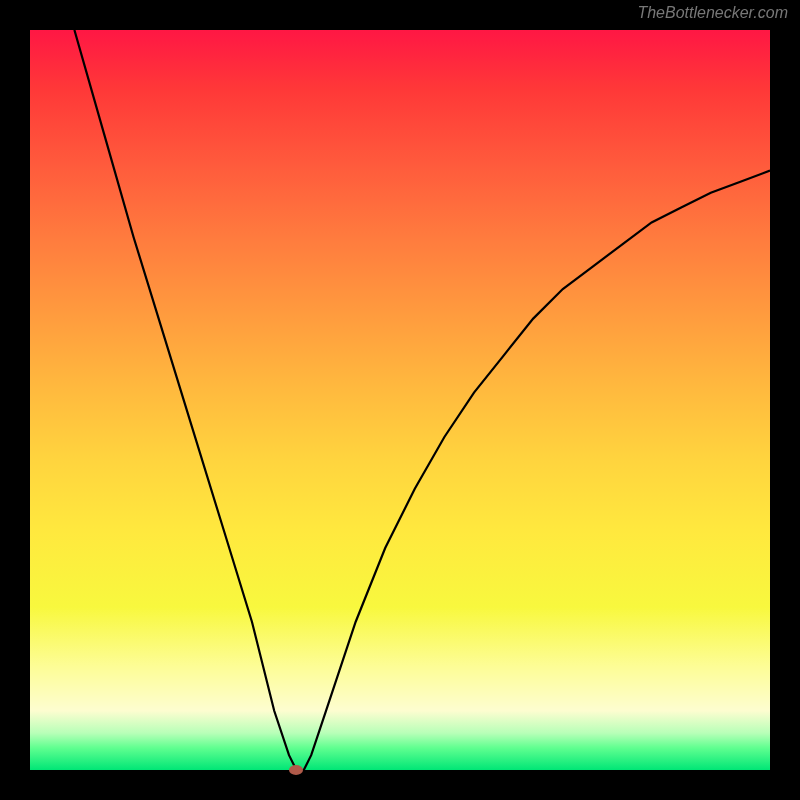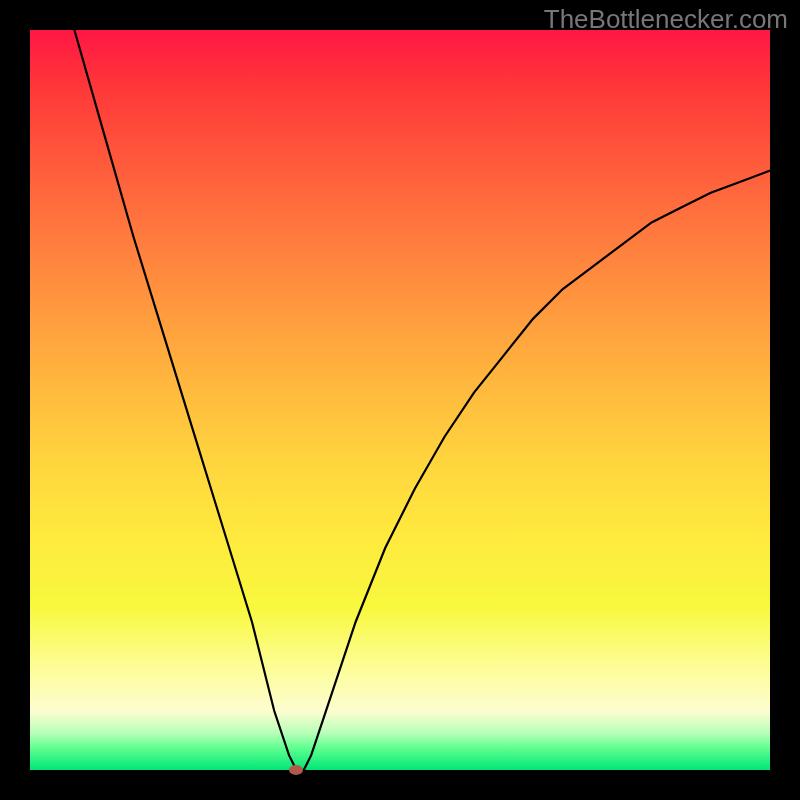--- a/index.html
+++ b/index.html
@@ -9,23 +9,24 @@
     background: #000;
     position: relative;
     font-family: Arial, sans-serif;
     overflow: hidden;
   }
   .attribution {
     position: absolute;
     top: 4px;
     right: 12px;
     color: #777;
-    font-size: 26px;
+    font-size: 16px;
     font-weight: 500;
     z-index: 10;
+    font-style: italic;
   }
   .plot-area {
     position: absolute;
     left: 30px;
     top: 30px;
     width: 740px;
     height: 740px;
     background: linear-gradient(to bottom,
       #ff1744 0%,
       #ff3838 8%,

